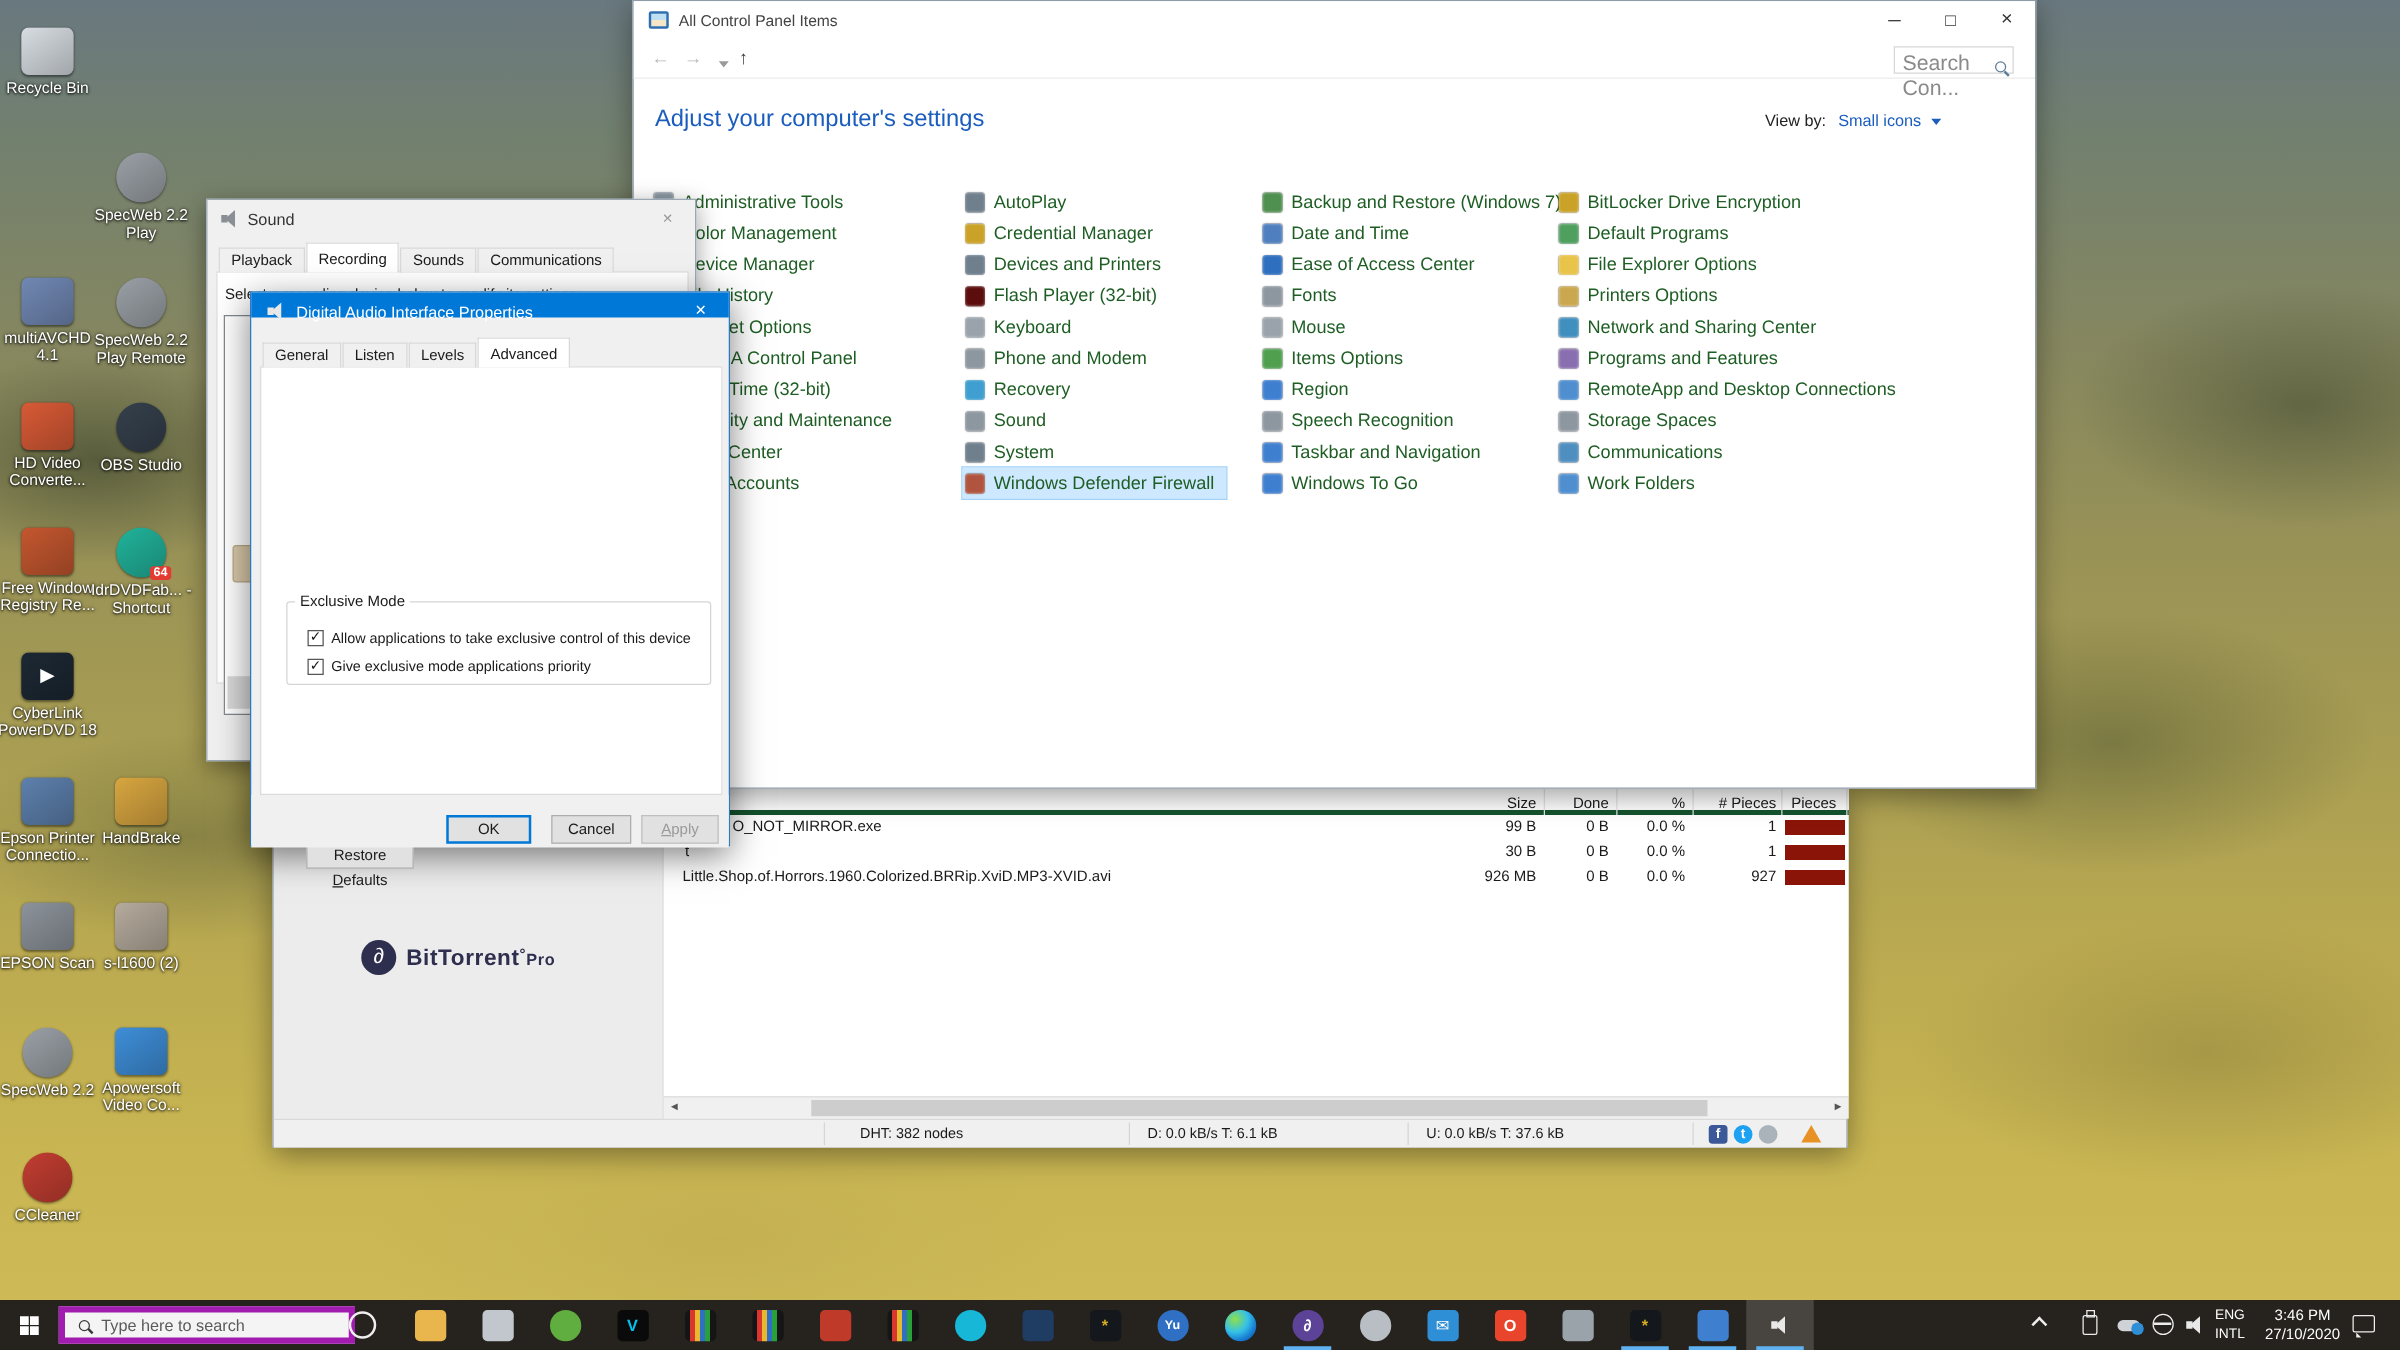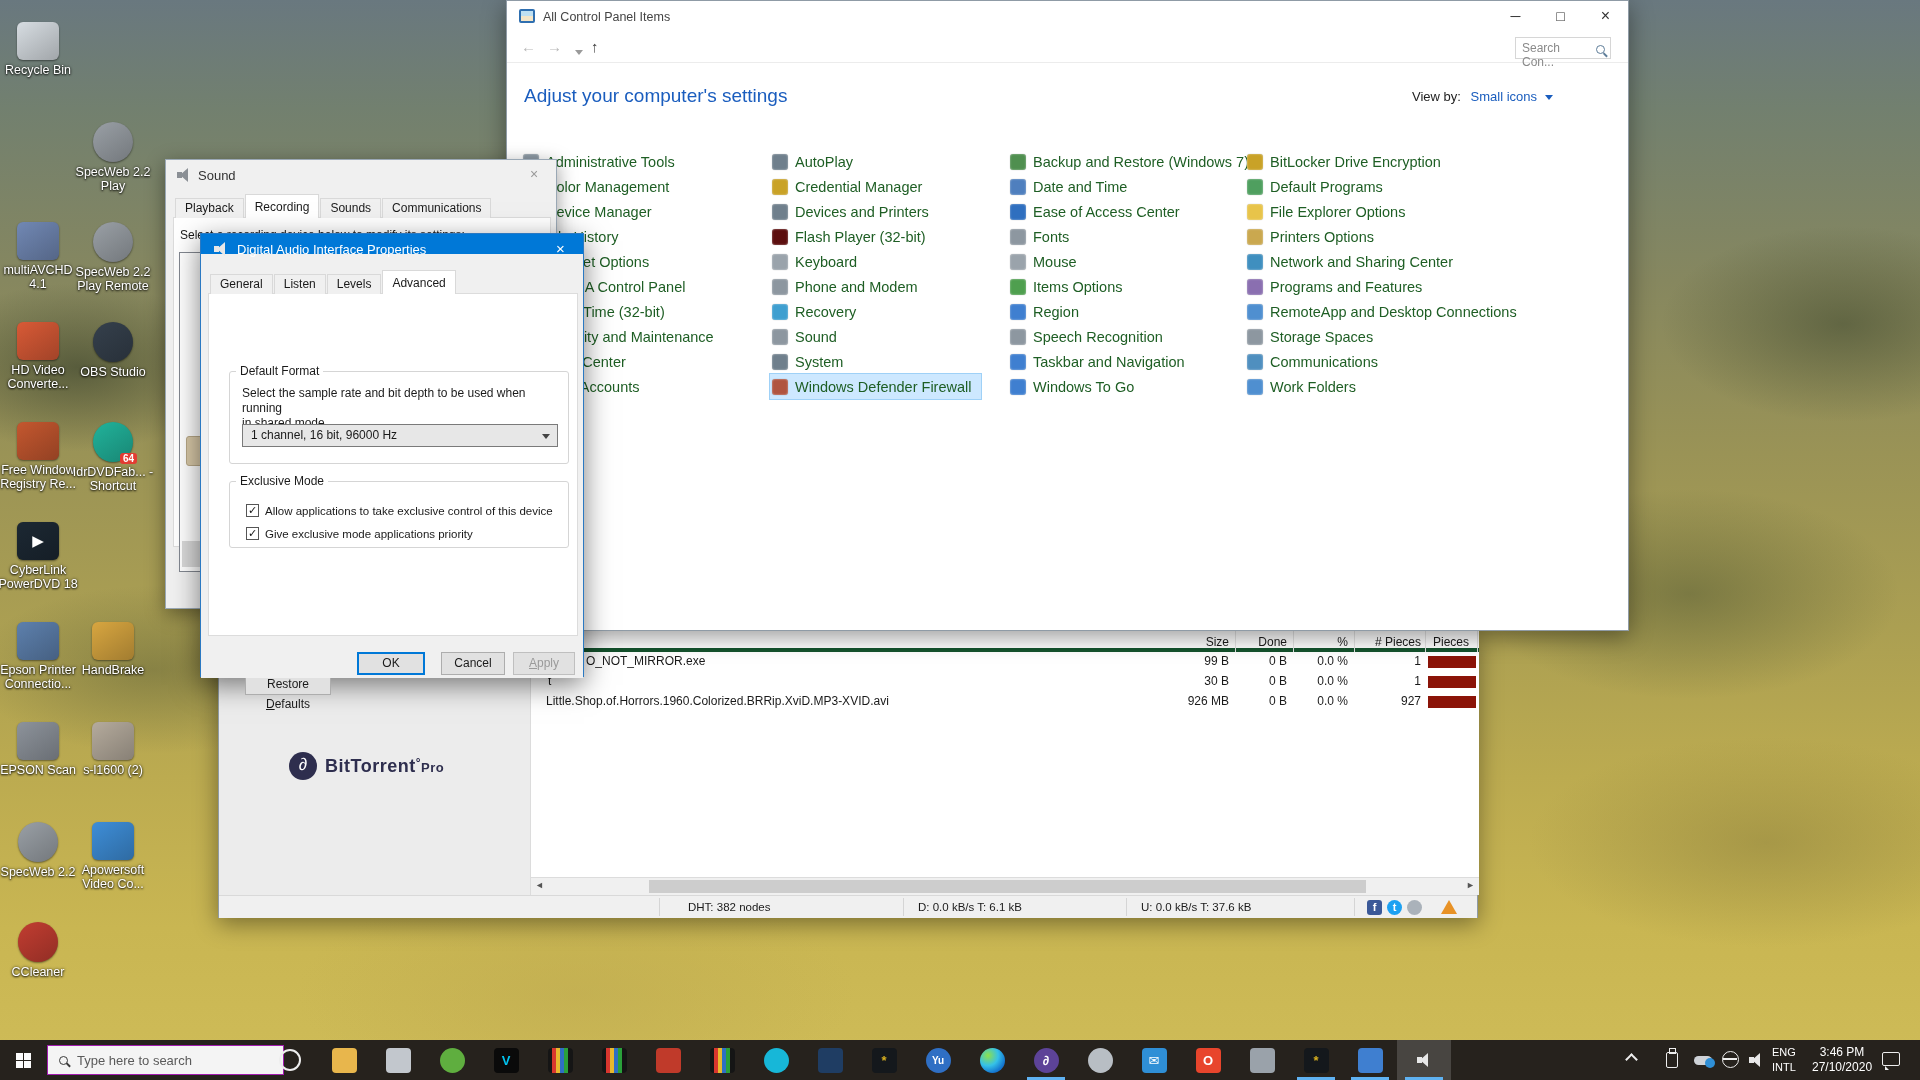--- a/index.html
+++ b/index.html
@@ -37,21 +37,21 @@
   #cp-title { left:36px; top:9px; font-size:12.5px; color:#444; }
   .cp-appicon { width:16px; height:14px; background:linear-gradient(#bfe0f2 50%,#f5e6c8 50%); border:2px solid #2f6fb0; border-radius:2px; }
   #cp-appicon { left:12px; top:8px; }
   .wc-btn { top:0; width:45px; height:30px; text-align:center; line-height:30px; font-size:14px; color:#333; }
   
   #cp-toolbar { left:0; top:32px; width:100%; height:30px; background:#fff; border-bottom:1px solid #ececec; }
   .nav-glyph { font-size:15px; color:#b8b8b8; top:5px; }
   #cp-addr { left:106px; top:4px; width:882px; height:22px; border:1px solid #d6d6d6; background:#fff; }
   #cp-crumb { left:136px; top:8px; font-size:12.5px; color:#333; }
   .crumb-sep { color:#777; padding:0 7px; font-size:12px; }
-  #cp-search { left:1008px; top:4px; width:96px; height:22px; border:1px solid #d6d6d6; background:#fff; font-size:12px; color:#8a8a8a; padding:3px 18px 3px 6px; }
+  #cp-search { left:1008px; top:4px; width:96px; height:22px; border:1px solid #d6d6d6; background:#fff; font-size:17px; color:#8a8a8a; padding:3px 18px 3px 6px; }
   .mag { width:9px; height:9px; border:1.5px solid #5e7d99; border-radius:50%; position:relative; display:inline-block; }
   .mag::after { content:""; position:absolute; width:5px; height:1.5px; background:#5e7d99; transform:rotate(45deg); right:-4px; bottom:-2px; }
   
   #cp-heading { left:17px; top:84px; font-size:19px; color:#1a5dbe; }
   #cp-viewby { left:905px; top:88px; font-size:13px; color:#222; }
   #cp-viewval { color:#1a5dbe; margin-left:6px; }
   .caret-down { display:inline-block; width:0; height:0; border-left:4px solid transparent; border-right:4px solid transparent; border-top:5px solid #1a5dbe; margin-left:4px; vertical-align:middle; }
   
   #cp-grid { left:14px; top:148px; width:1100px; display:grid; grid-template-columns:249px 238px 237px 1fr; grid-auto-rows:25px; }
   .cp-item { display:flex; align-items:center; gap:7px; padding-left:2px; width:fit-content; padding-right:10px; }
@@ -123,21 +123,21 @@
   .st-text { position:absolute; top:5px; font-size:11.5px; color:#1a1a1a; }
   .st-sep { position:absolute; top:2px; width:1px; height:18px; background:#d5d5d5; }
   .soc { position:absolute; top:4px; width:15px; height:15px; border-radius:3px; color:#fff; font-size:11px; font-weight:bold; text-align:center; line-height:15px; }
   #warn-tri { position:absolute; top:4px; width:0; height:0; border-left:8px solid transparent; border-right:8px solid transparent; border-bottom:14px solid #e89226; }
 
   
   #taskbar { left:0; top:1040px; width:1920px; height:40px; background:#26221d; z-index:10; }
   #start-btn { left:0; top:0; width:47px; height:40px; }
   #win-logo { left:16px; top:13px; width:15px; height:15px; display:grid; grid-template-columns:7px 7px; grid-template-rows:7px 7px; gap:1px; }
   #win-logo span { background:#fdfdfd; }
-  #tb-search { left:47px; top:5px; width:237px; height:30px; background:#f4f4f4; border:1px solid #a21caf; display:flex; align-items:center; gap:9px; padding-left:11px; }
+  #tb-search { left:47px; top:5px; width:237px; height:30px; background:#f4f4f4; border:5px solid #a21caf; display:flex; align-items:center; gap:9px; padding-left:11px; }
   #tb-search .mag { border-color:#3a3a3a; } #tb-search .mag::after { background:#3a3a3a; }
   #tb-search-text { font-size:13px; color:#5a5a5a; }
   #tb-icons { left:263px; top:0; height:40px; display:flex; }
   .tb-slot { width:54px; height:40px; display:flex; align-items:center; justify-content:center; position:relative; }
   .tb-slot.hl { background:rgba(255,255,255,.16); }
   .tb-slot.active::after { content:""; position:absolute; bottom:0; left:8px; width:38px; height:3px; background:#5fb2f2; }
   .tb-ic { width:25px; height:25px; border-radius:4px; color:#fff; font-size:13px; font-weight:bold; text-align:center; line-height:25px; overflow:hidden; }
   .tb-ic.circle { border-radius:50%; }
   .tb-ic.ring { background:transparent; border:2px solid #eee; border-radius:50%; width:22px; height:22px; }
   .tb-ic.edge { border-radius:50%; background:radial-gradient(circle at 32% 30%,#8ee04a 0%,#35c1e8 42%,#1577d0 72%,#0f58a8 100%); }
@@ -502,31 +502,20 @@
       <span class="abs" id="prop-title">Digital Audio Interface Properties</span>
       <span class="abs" id="prop-close">×</span>
     </div>
     <div class="tabs" id="prop-tabs">
         <span class="tab">General</span>
         <span class="tab">Listen</span>
         <span class="tab">Levels</span>
         <span class="tab active">Advanced</span>
       </div>
     <div class="dlg-panel" id="prop-panel">
-      <fieldset class="grp" id="grp-format">
-        <legend>Default Format</legend>
-        <div class="abs" id="fmt-desc">
-          <div>Select the sample rate and bit depth to be used when running</div>
-          <div>in shared mode.</div>
-        </div>
-        <div class="abs" id="fmt-combo">
-          <span>1 channel, 16 bit, 96000 Hz</span>
-          <i class="caret-down"></i>
-        </div>
-      </fieldset>
       <fieldset class="grp" id="grp-excl">
         <legend>Exclusive Mode</legend>
         <div class="cb-row" style="top:16px;">
           <span class="cb-box">✓</span>
           <span class="cb-label">Allow applications to take exclusive control of this device</span>
         </div>
         <div class="cb-row" style="top:39px;">
           <span class="cb-box">✓</span>
           <span class="cb-label">Give exclusive mode applications priority</span>
         </div>

